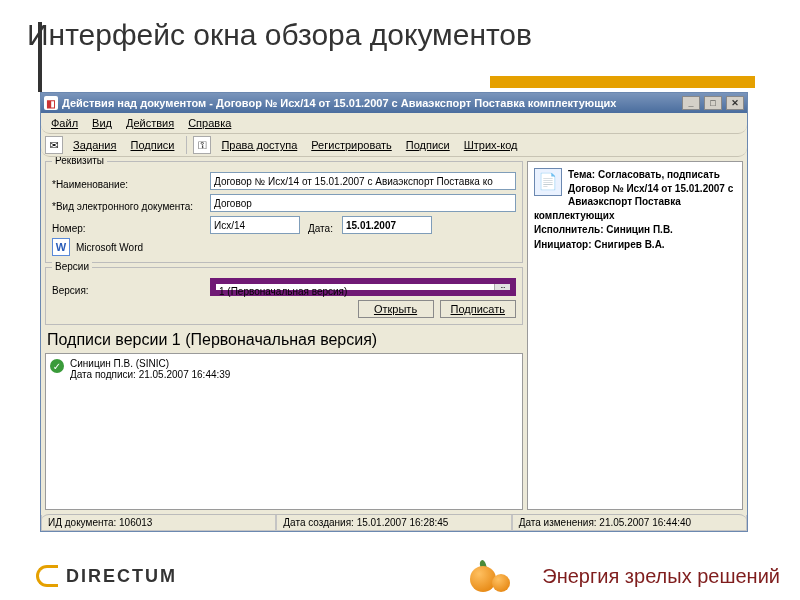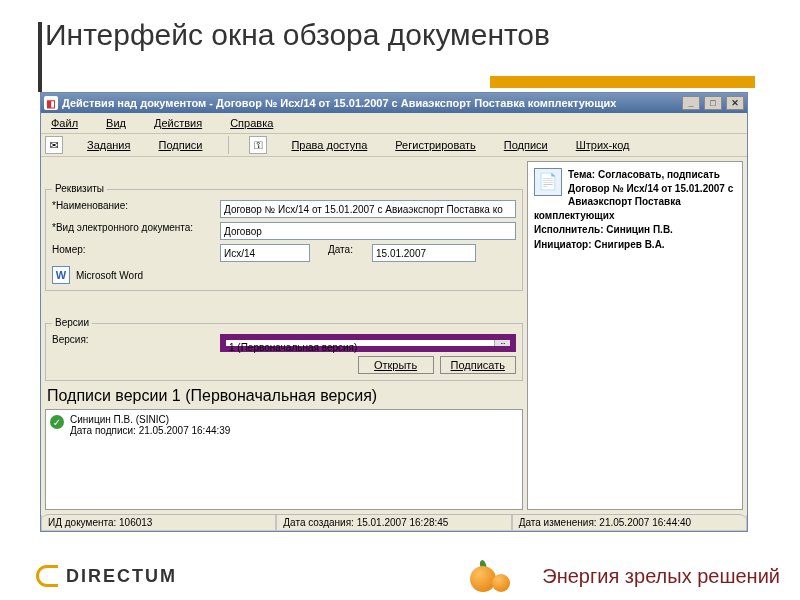--- a/index.html
+++ b/index.html
@@ -10,21 +10,21 @@
     background: #fff;
     font-family: Arial, sans-serif;
     font-size: 11px;
     color: #000;
     position: relative;
     overflow: hidden;
   }
   .slide-title {
     position: absolute;
     top: 18px;
-    left: 45px;
+    left: 27px;
     font-size: 30px;
     font-weight: normal;
     color: #333;
   }
   .title-bar-left {
     position: absolute;
     left: 38px;
     top: 22px;
     width: 4px;
     height: 70px;
@@ -72,24 +72,25 @@
     background: #d4d0c8;
     border: 1px solid #888;
     display: flex; align-items: center; justify-content: center;
     font-size: 9px; color: #333;
     cursor: pointer;
   }
   .menubar, .toolbar {
     display: flex;
     align-items: center;
     padding: 2px 4px;
-    gap: 16px;
+    gap: 2px;
     background: #ece9d8;
     border-bottom: 1px solid #c8c4b4;
     font-size: 11px;
+    border-radius: 9px;
   }
   .menuitem {
     padding: 2px 6px;
     cursor: pointer;
   }
   .u { text-decoration: underline; }
   .tbicon {
     width: 18px; height: 18px;
     background: #fff;
     border: 1px solid #aaa;
@@ -121,33 +122,32 @@
     font-size: 10px;
     line-height: 1.35;
   }
   .right .line { margin-bottom: 1px; }
   .right .b { font-weight: bold; }
   .group {
     border: 1px solid #bcbcbc;
     background: #ece9d8;
     position: relative;
     padding: 10px 6px 6px 6px;
-    margin-top: 28px;
   }
   .group-title {
     position: absolute;
     top: -7px; left: 6px;
     background: #ece9d8;
     padding: 0 3px;
     font-size: 10px;
   }
   .row {
     display: flex;
-    align-items: flex-start;
-    gap: 18px;
+    align-items: flex-end;
+    gap: 8px;
     margin-bottom: 4px;
   }
   .lbl { width: 150px; font-size: 10px; }
   .lbl-sm { width: 26px; font-size: 10px; }
   input.txt {
     border: 1px solid #7f9db9;
     background: #fff;
     font-size: 10px;
     padding: 2px 3px;
     height: 18px;
@@ -309,21 +309,21 @@
           <input class="txt" style="flex: 1 1 0%;" value="Договор № Исх/14 от 15.01.2007 с Авиаэкспорт Поставка ко">
         </div>
         <div class="row">
           <div class="lbl">*Вид электронного документа:</div>
           <input class="txt" style="flex: 1 1 0%;" value="Договор">
         </div>
         <div class="row">
           <div class="lbl">Номер:</div>
           <input class="txt" style="width: 90px;" value="Исх/14">
           <div class="lbl-sm">Дата:</div>
-          <input class="txt" style="width: 104px;" value="15.01.2007">
+          <input class="txt" style="width: 90px; font-weight: bold;" value="15.01.2007">
         </div>
         <div class="word-row">
           <span class="word-icon">W</span>
           <span style="font-size:10px">Microsoft Word</span>
         </div>
       </div>
 
       <div class="group">
         <div class="group-title">Версии</div>
         <div class="row">

